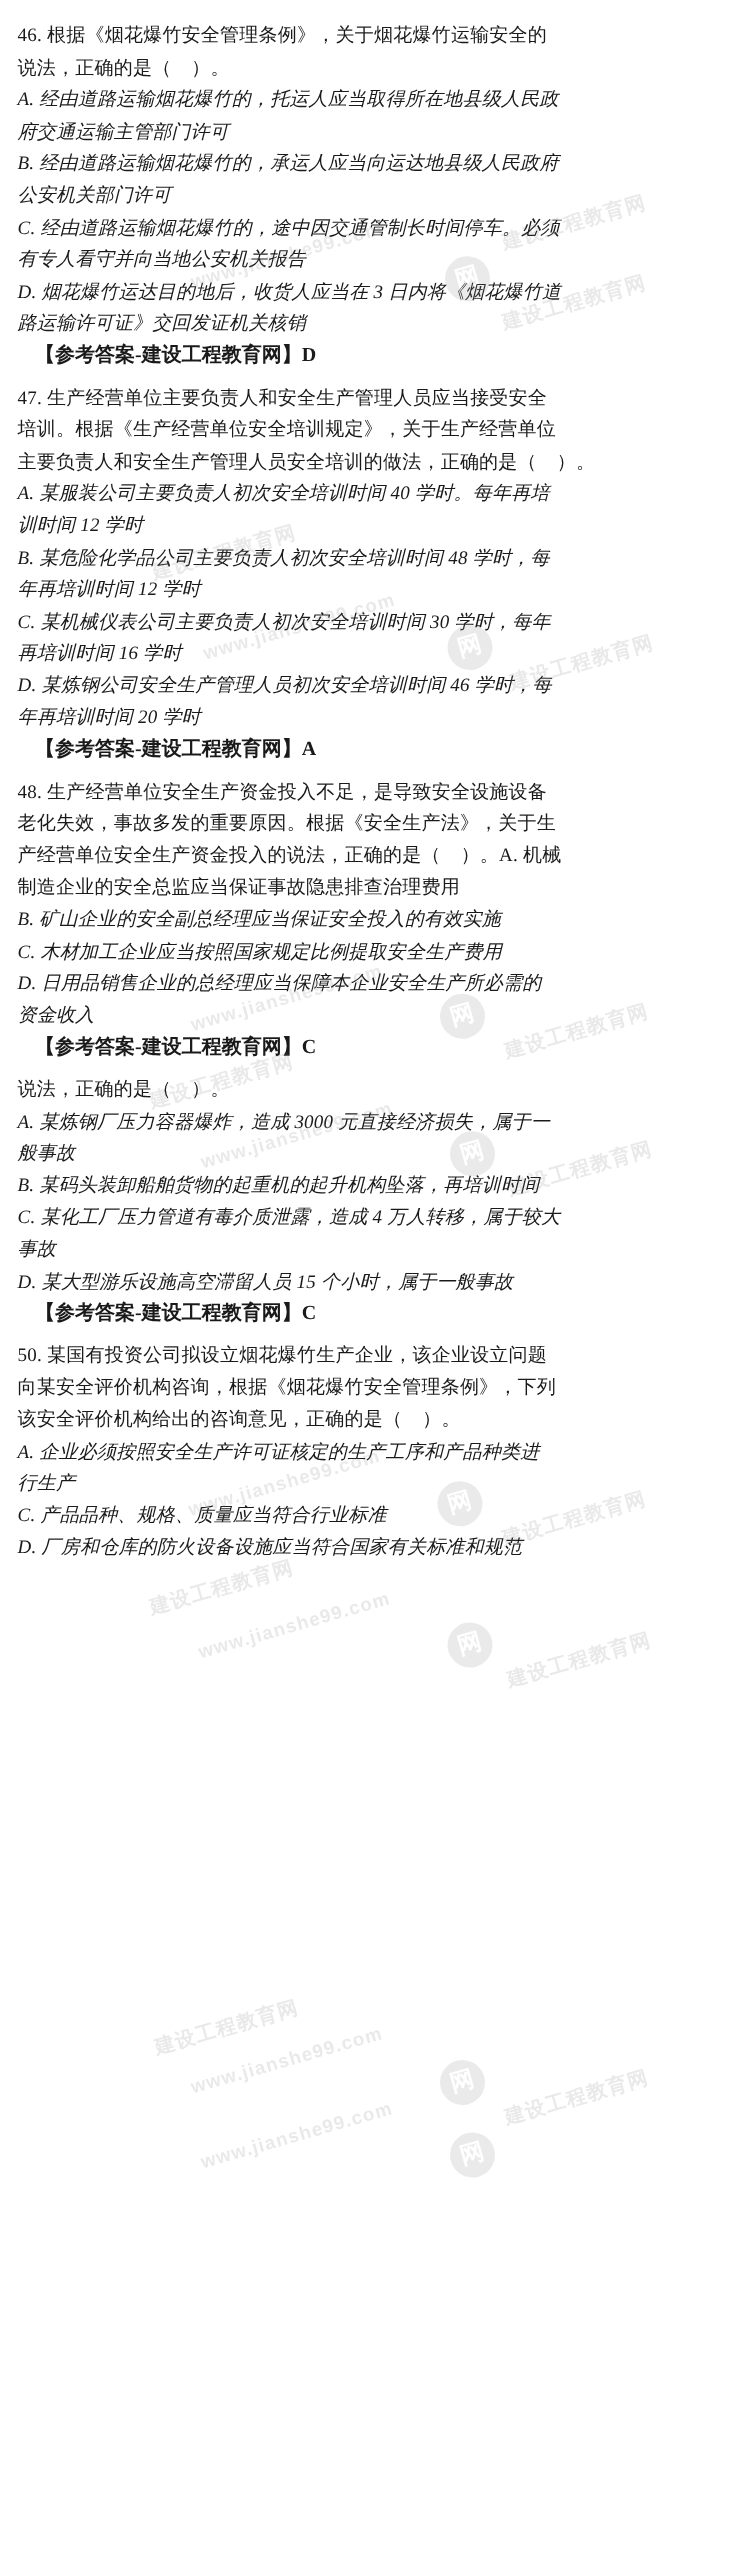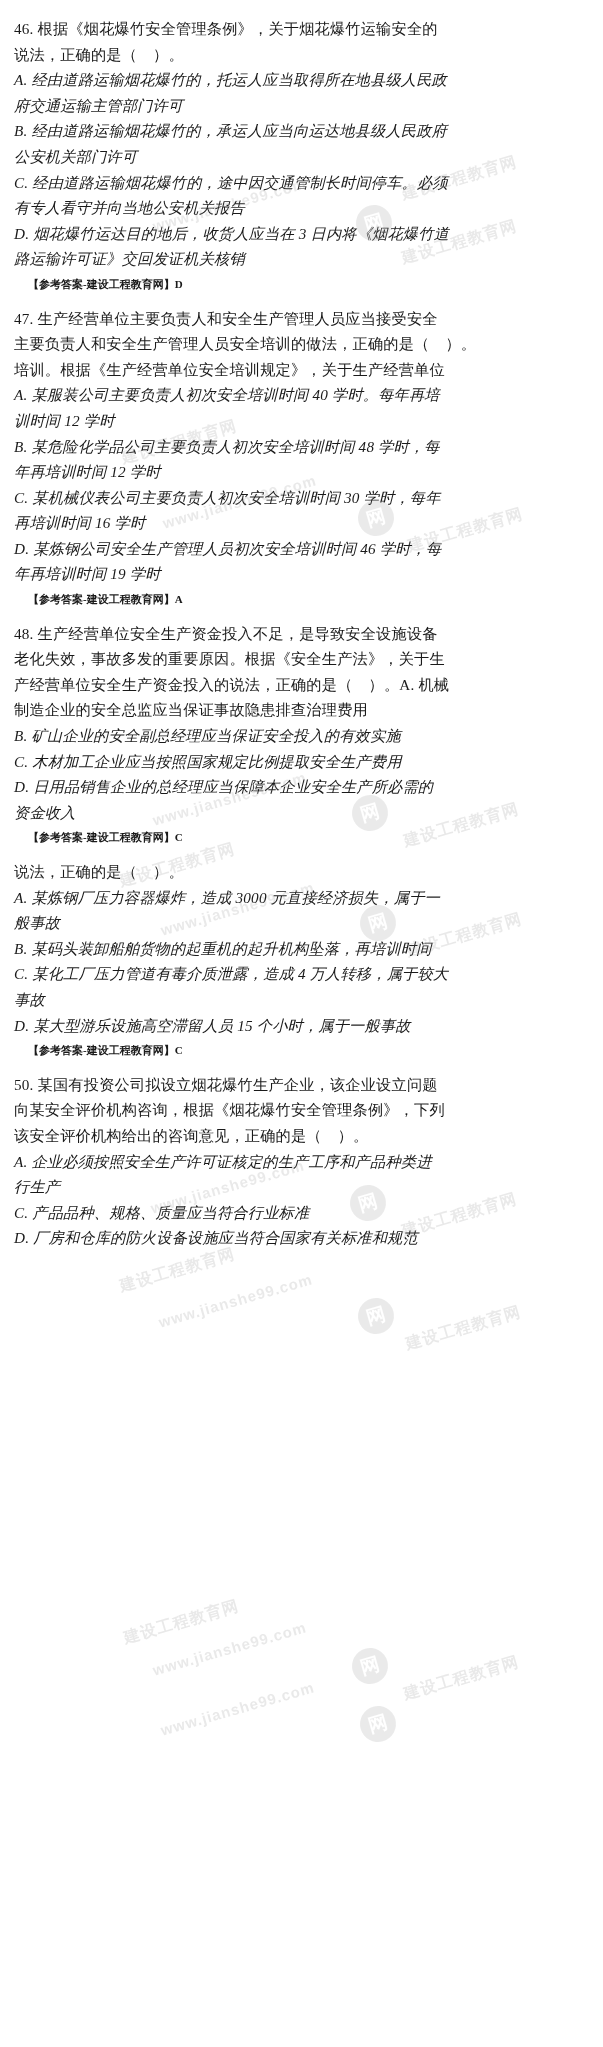--- a/index.html
+++ b/index.html
@@ -32,21 +32,21 @@
     white-space: pre-wrap;
   }
   .stem {
     text-indent: 0;
   }
   .opt {
     text-indent: 0;
     font-style: italic;
   }
   .answer {
-    font-size: 11px;
+    font-size: 16px;
     line-height: 25.6px;
     font-weight: bold;
     padding-left: 14px;
   }
   .answer .ans-letter {
     font-weight: bold;
   }
   
   .wm {
     position: absolute;
@@ -109,30 +109,30 @@
       <div class="line opt">公安机关部门许可</div>
       <div class="line opt">C. 经由道路运输烟花爆竹的，途中因交通管制长时间停车。必须</div>
       <div class="line opt">有专人看守并向当地公安机关报告</div>
       <div class="line opt">D. 烟花爆竹运达目的地后，收货人应当在 3 日内将《烟花爆竹道</div>
       <div class="line opt">路运输许可证》交回发证机关核销</div>
       <div class="answer"><span>【参考答案-建设工程教育网】</span><span class="ans-letter">D</span></div>
     </div>
 
     <div class="q">
       <div class="line stem">47. 生产经营单位主要负责人和安全生产管理人员应当接受安全</div>
+      <div class="line stem">培训。根据《生产经营单位安全培训规定》，关于生产经营单位</div>
       <div class="line stem">主要负责人和安全生产管理人员安全培训的做法，正确的是（    ）。</div>
-      <div class="line stem">培训。根据《生产经营单位安全培训规定》，关于生产经营单位</div>
       <div class="line opt">A. 某服装公司主要负责人初次安全培训时间 40 学时。每年再培</div>
       <div class="line opt">训时间 12 学时</div>
       <div class="line opt">B. 某危险化学品公司主要负责人初次安全培训时间 48 学时，每</div>
       <div class="line opt">年再培训时间 12 学时</div>
       <div class="line opt">C. 某机械仪表公司主要负责人初次安全培训时间 30 学时，每年</div>
       <div class="line opt">再培训时间 16 学时</div>
       <div class="line opt">D. 某炼钢公司安全生产管理人员初次安全培训时间 46 学时，每</div>
-      <div class="line opt">年再培训时间 19 学时</div>
+      <div class="line opt">年再培训时间 20 学时</div>
       <div class="answer"><span>【参考答案-建设工程教育网】</span><span class="ans-letter">A</span></div>
     </div>
 
     <div class="q">
       <div class="line stem">48. 生产经营单位安全生产资金投入不足，是导致安全设施设备</div>
       <div class="line stem">老化失效，事故多发的重要原因。根据《安全生产法》，关于生</div>
       <div class="line stem">产经营单位安全生产资金投入的说法，正确的是（    ）。A. 机械</div>
       <div class="line stem">制造企业的安全总监应当保证事故隐患排查治理费用</div>
       <div class="line opt">B. 矿山企业的安全副总经理应当保证安全投入的有效实施</div>
       <div class="line opt">C. 木材加工企业应当按照国家规定比例提取安全生产费用</div>

